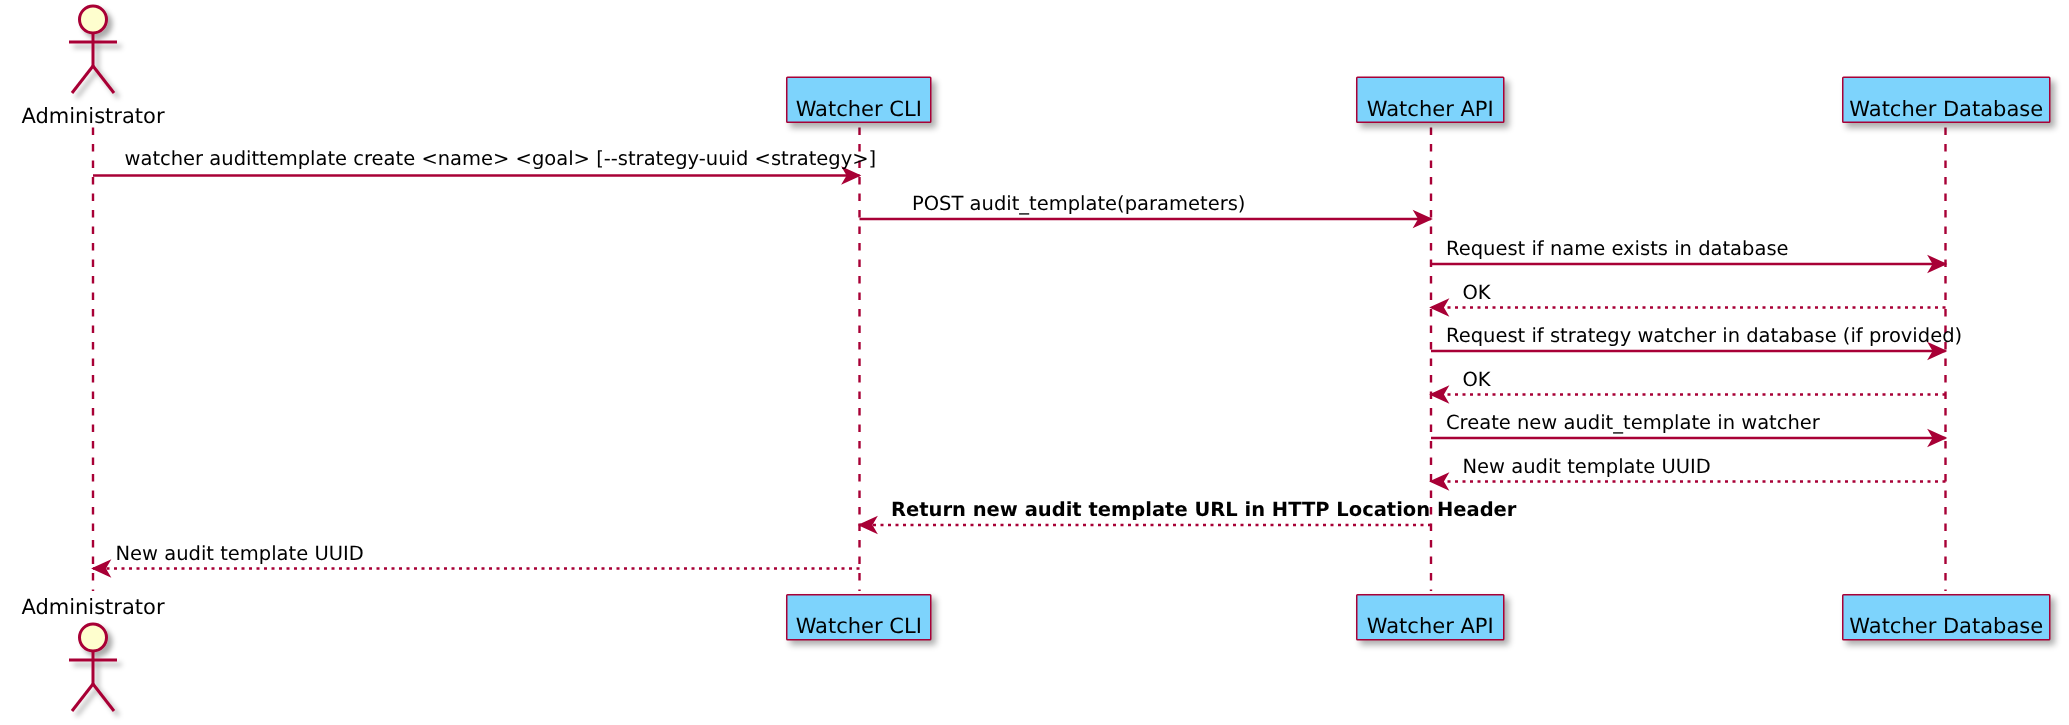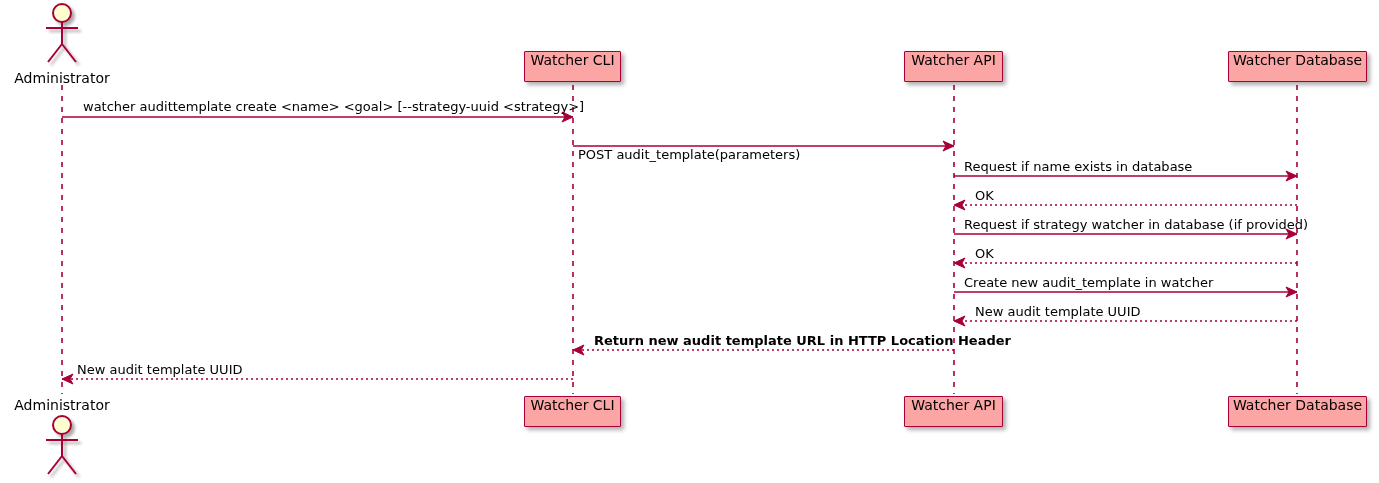--- a/index.html
+++ b/index.html
@@ -28,26 +28,26 @@
     position: absolute;
     font-family: "DejaVu Sans", sans-serif;
     font-size: 13px;
     color: #000000;
     white-space: nowrap;
     line-height: 14px;
   }
   .participant-box {
     position: absolute;
     box-sizing: border-box;
-    background: #fca5a5;
+    background: #7dd3fc;
     border: 1.5px solid #A80036;
     border-radius: 1px;
     box-shadow: 3px 3px 4px rgba(0,0,0,0.32);
     display: flex;
-    align-items: flex-start;
+    align-items: flex-end;
     justify-content: center;
     font-family: "DejaVu Sans", sans-serif;
     font-size: 14px;
     color: #000000;
     white-space: nowrap;
   }
   .actor-label {
     position: absolute;
     font-family: "DejaVu Sans", sans-serif;
     font-size: 14px;
@@ -130,21 +130,21 @@
         </div>
         <div class="participant-box" style="left: 1228px; top: 51px; width: 139px; height: 31px;">
           <span>Watcher Database</span>
         </div>
         <div class="participant-box" style="left: 1228px; top: 396px; width: 139px; height: 31px;">
           <span>Watcher Database</span>
         </div>
       </div>
     <div id="message-labels">
         <div class="msg-label" style="left: 66px; top: 100px; margin-left: 17px;">watcher audittemplate create &lt;name&gt; &lt;goal&gt; [--strategy-uuid &lt;strategy&gt;]</div>
-        <div class="msg-label" style="left: 578px; top: 130px; margin-top: 18px;">POST audit_template(parameters)</div>
+        <div class="msg-label" style="left: 608px; top: 130px;">POST audit_template(parameters)</div>
         <div class="msg-label" style="left: 964px; top: 160px;">Request if name exists in database</div>
         <div class="msg-label" style="left: 975px; top: 189px;">OK</div>
         <div class="msg-label" style="left: 964px; top: 218px;">Request if strategy watcher in database (if provided)</div>
         <div class="msg-label" style="left: 975px; top: 247px;">OK</div>
         <div class="msg-label" style="left: 964px; top: 276px;">Create new audit_template in watcher</div>
         <div class="msg-label" style="left: 975px; top: 305px;">New audit template UUID</div>
         <div class="msg-label" style="left: 594px; top: 334px; font-weight: bold;">Return new audit template URL in HTTP Location Header</div>
         <div class="msg-label" style="left: 77px; top: 363px;">New audit template UUID</div>
       </div>
   </div>

